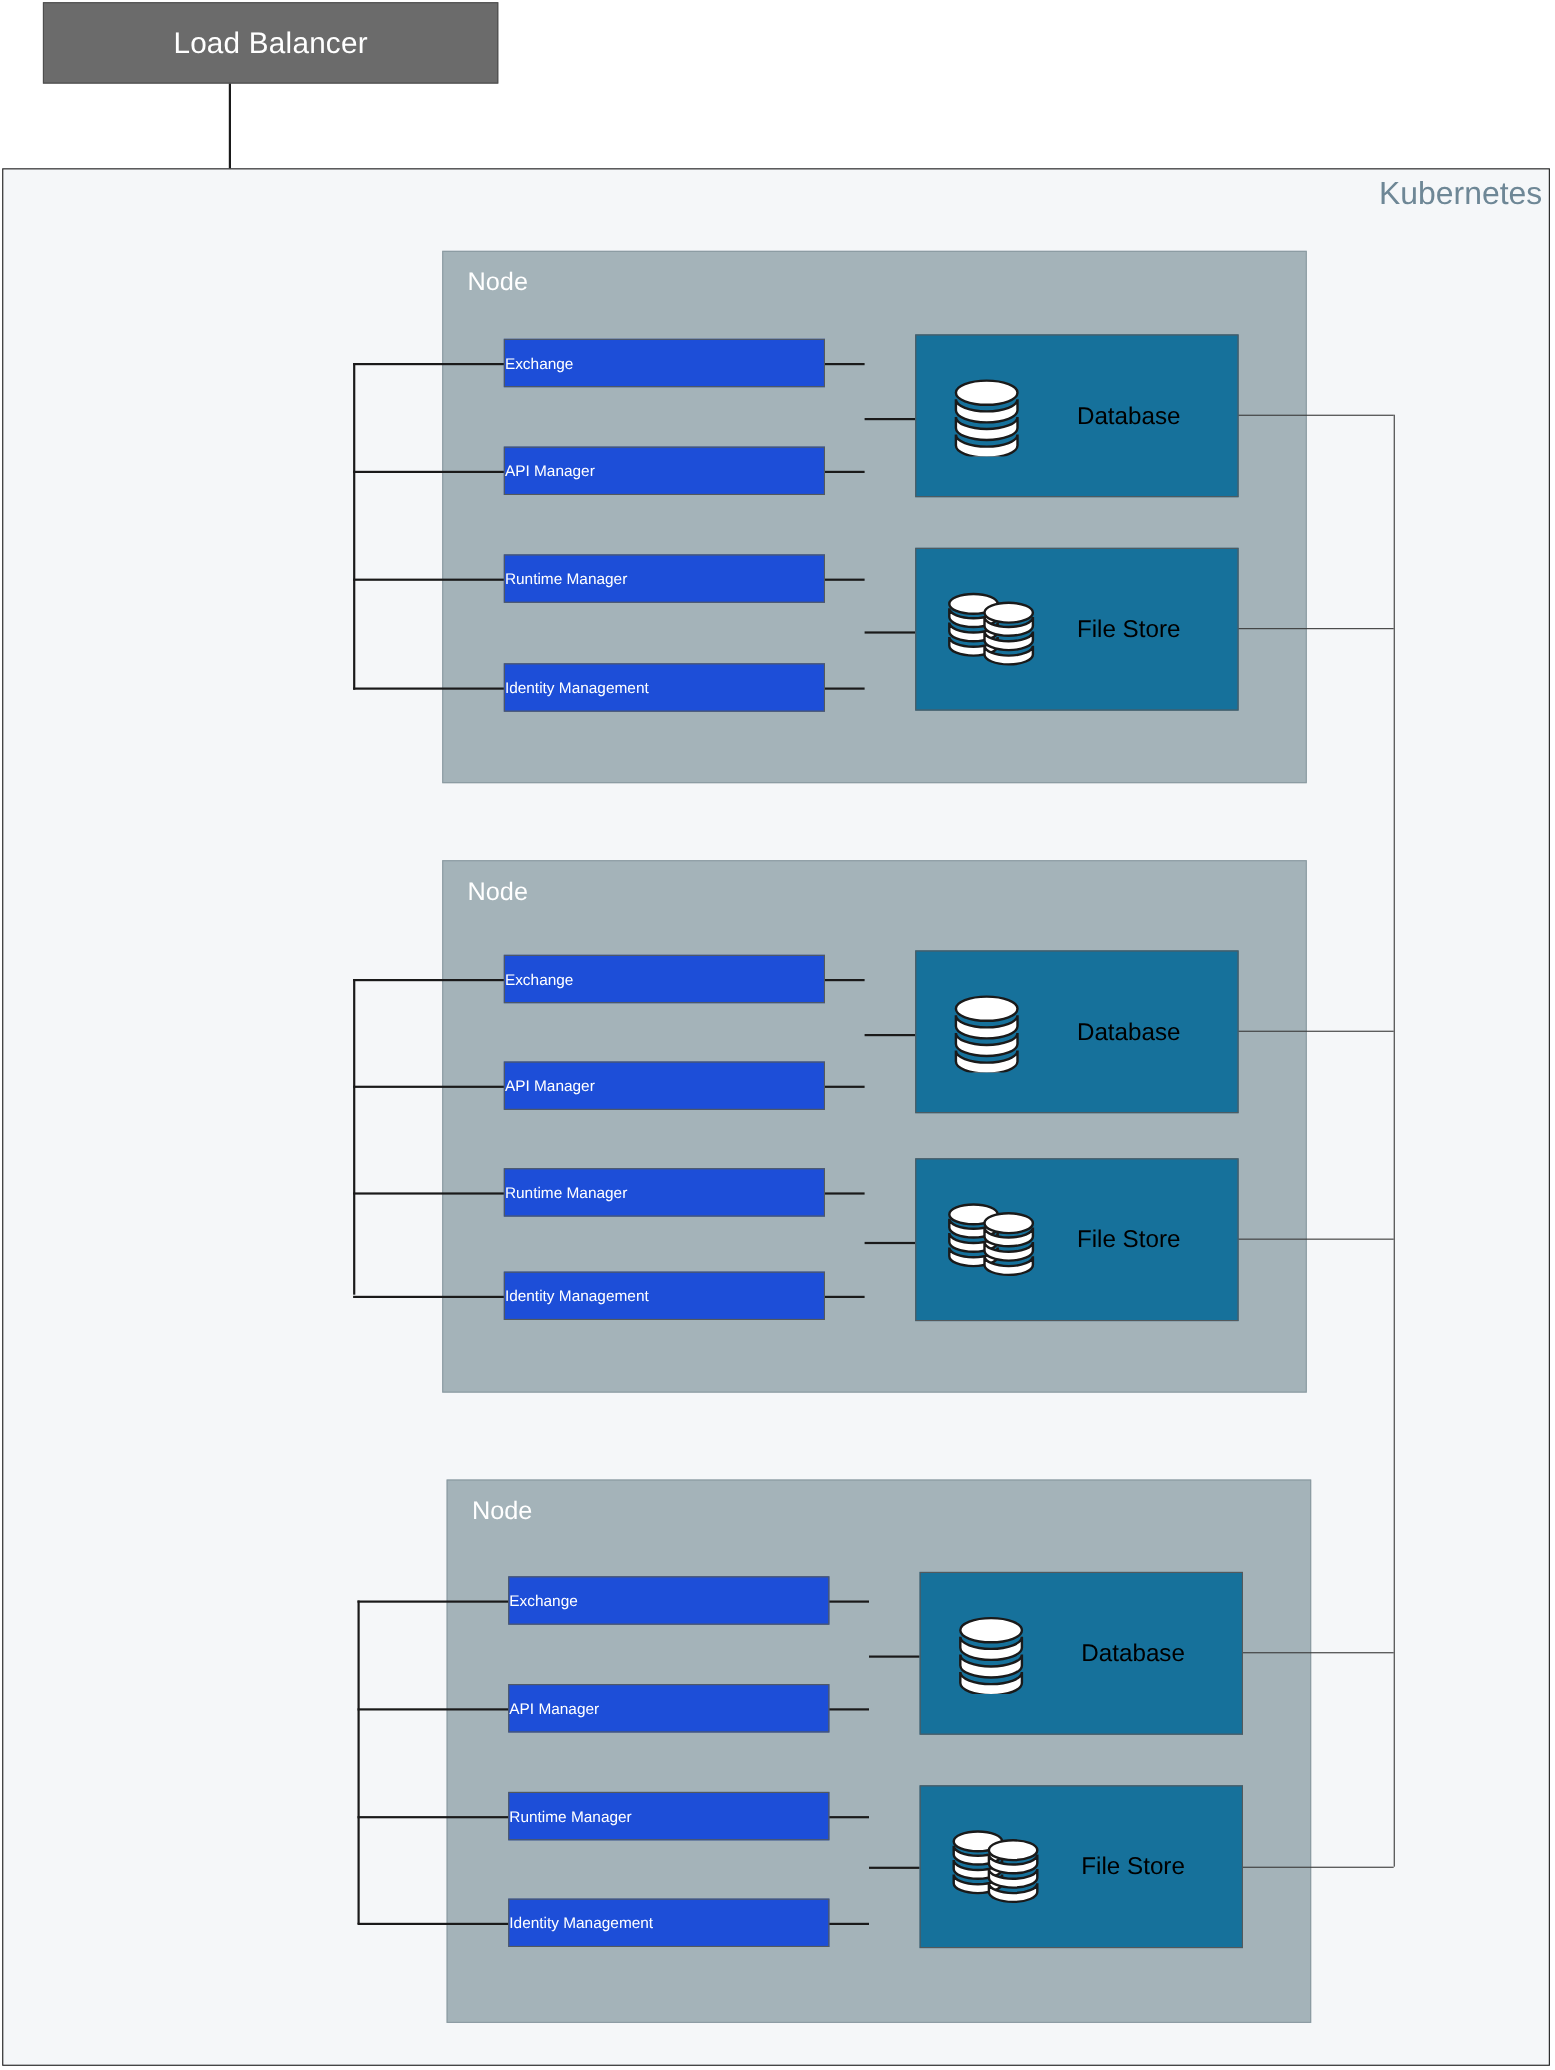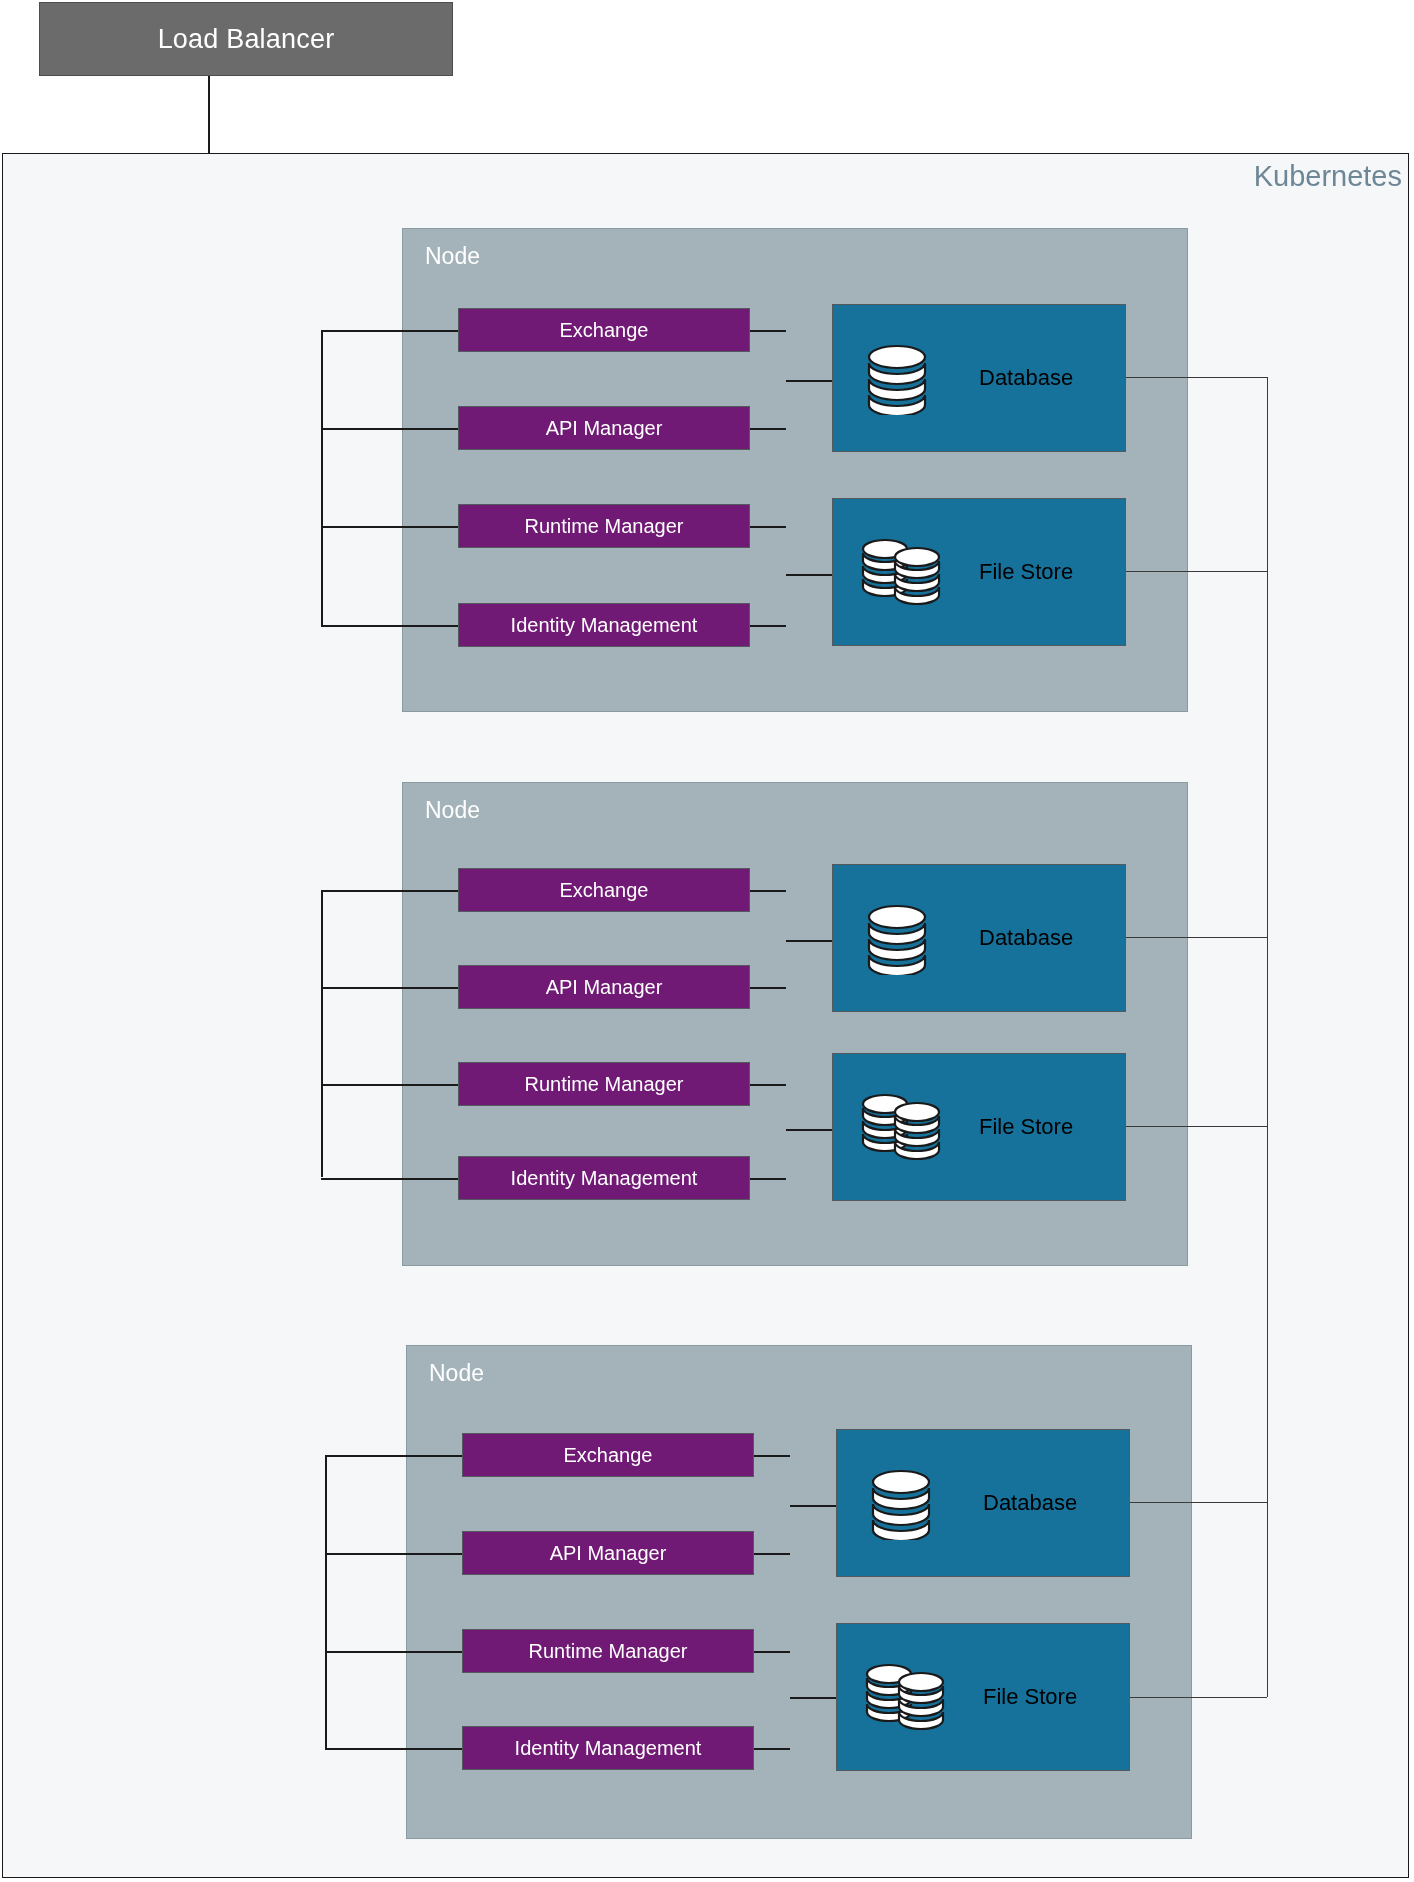--- a/index.html
+++ b/index.html
@@ -69,28 +69,27 @@
     left: 22px;
     top: 14px;
     color: #ffffff;
     font-size: 23px;
   }
 
   
   .svc {
     position: absolute;
     height: 44px;
-    background: #701a75;
+    background: #1d4ed8;
     border: 1px solid #53595C;
     box-sizing: border-box;
     display: flex;
     align-items: center;
-    justify-content: center;
     color: #ffffff;
-    font-size: 20px;
+    font-size: 14px;
     white-space: nowrap;
   }
 
   
   .store {
     position: absolute;
     background: #16719B;
     border: 1px solid #53595C;
     box-sizing: border-box;
     display: flex;

